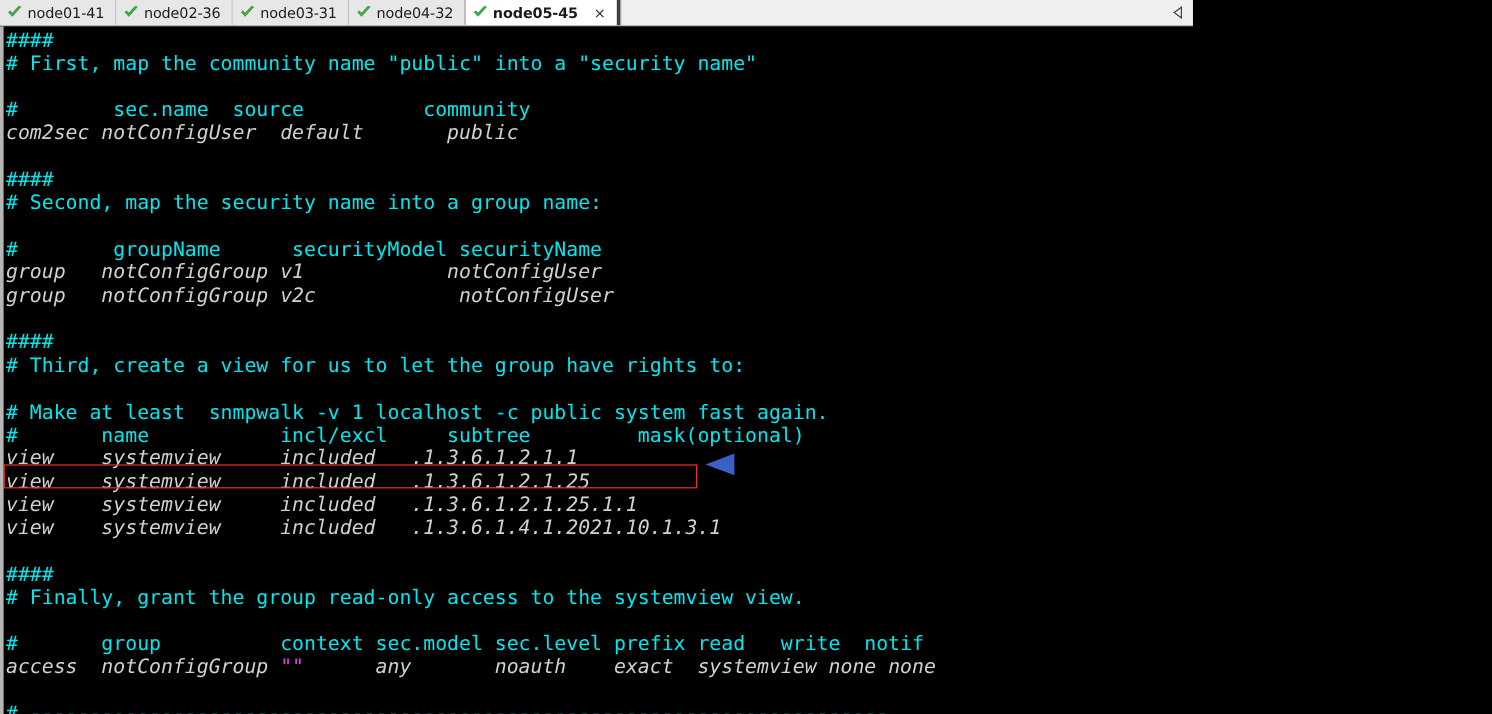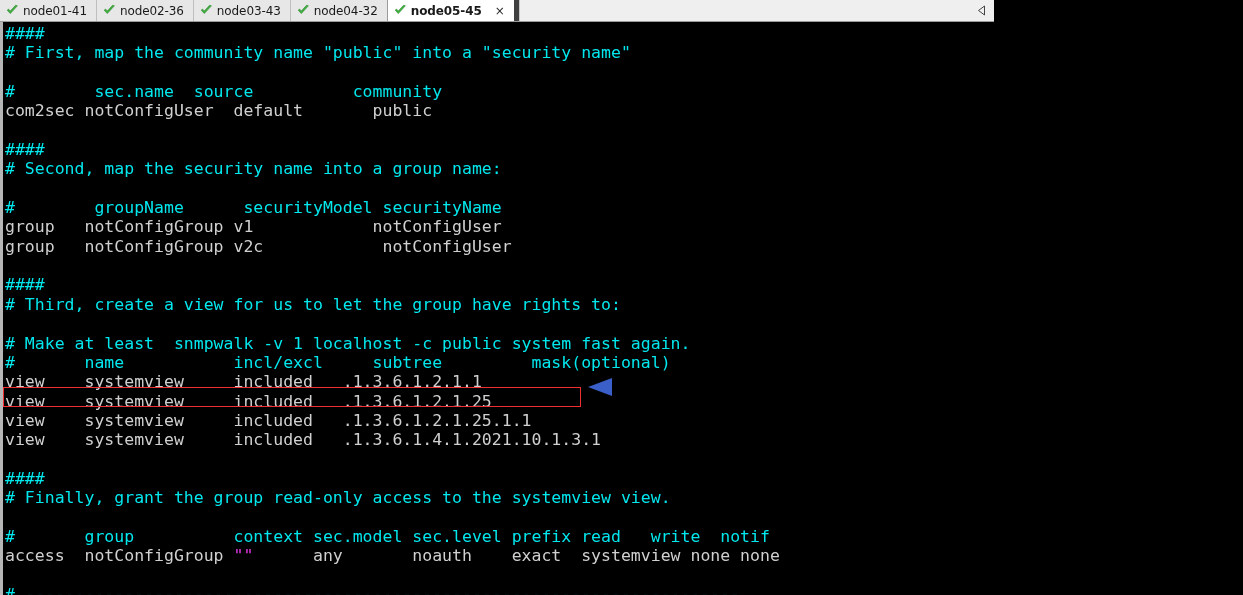--- a/index.html
+++ b/index.html
@@ -48,21 +48,21 @@
     background: #e7e7e7;
     border-right: 1px solid #bfbfbf;
     box-sizing: border-box;
     white-space: nowrap;
     cursor: default;
     position: relative;
   }
   .tab.active {
     background: #ffffff;
     font-weight: bold;
-    border-right: 5px solid #404040;
+    border-right: 3px solid #404040;
     border-left: 1px solid #9a9a9a;
     margin-left: -1px;
     z-index: 2;
     justify-content: space-between;
   }
   .tab .label {
     letter-spacing: -0.1px;
   }
   .check {
     display: inline-block;
@@ -111,21 +111,21 @@
     top: 0;
     padding: 2px 0 0 2px;
     font-family: "DejaVu Sans Mono", monospace;
     font-size: 16.5px;
     line-height: 19.35px;
     white-space: pre;
     color: #cfcfcf;
   }
   .line { height: 19.35px; }
   .c-comment { color: #00e8ee; }
-  .c-plain   { color: #d0d0d0; }
+  .c-plain   { color: #d0d0d0; font-style: italic; }
   .c-magenta { color: #e438e4; }
 
   
   .annot-box {
     position: absolute;
     border: 1.5px solid #f03030;
     box-sizing: border-box;
     pointer-events: none;
   }
   .annot-arrow {
@@ -158,21 +158,21 @@
         </span>
         <span class="label">node02-36</span>
       </div>
 
       <div class="tab">
         <span class="check">
           <svg width="13" height="13" viewBox="0 0 13 13">
               <path d="M1.2 6.2 L4.3 9.6 L11.4 1.8 L9.6 1.2 L4.3 7.0 L2.4 5.0 Z" fill="#3fae3f" stroke="#2c8a2c" stroke-width="0.6"></path>
             </svg>
         </span>
-        <span class="label">node03-43</span>
+        <span class="label">node03-31</span>
       </div>
 
       <div class="tab">
         <span class="check">
           <svg width="13" height="13" viewBox="0 0 13 13">
               <path d="M1.2 6.2 L4.3 9.6 L11.4 1.8 L9.6 1.2 L4.3 7.0 L2.4 5.0 Z" fill="#3fae3f" stroke="#2c8a2c" stroke-width="0.6"></path>
             </svg>
         </span>
         <span class="label">node04-32</span>
       </div>

